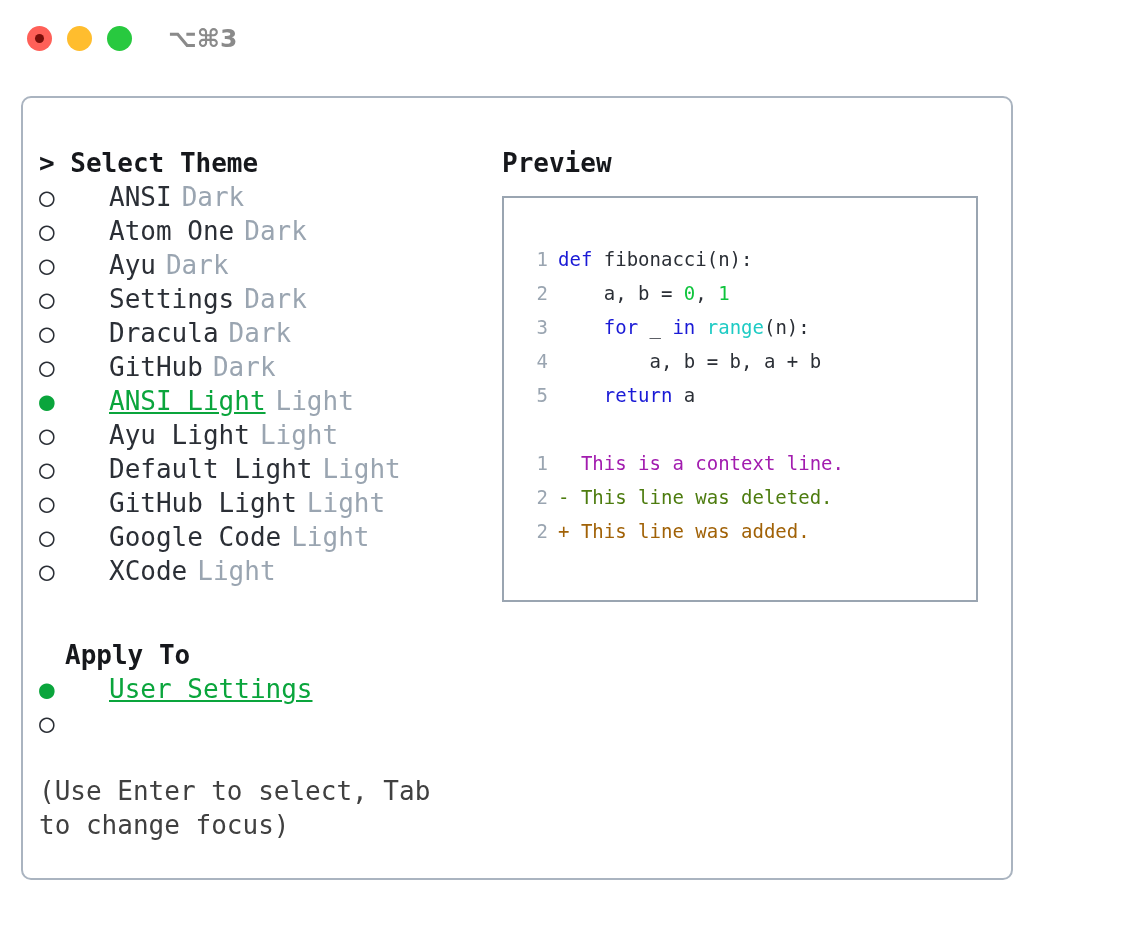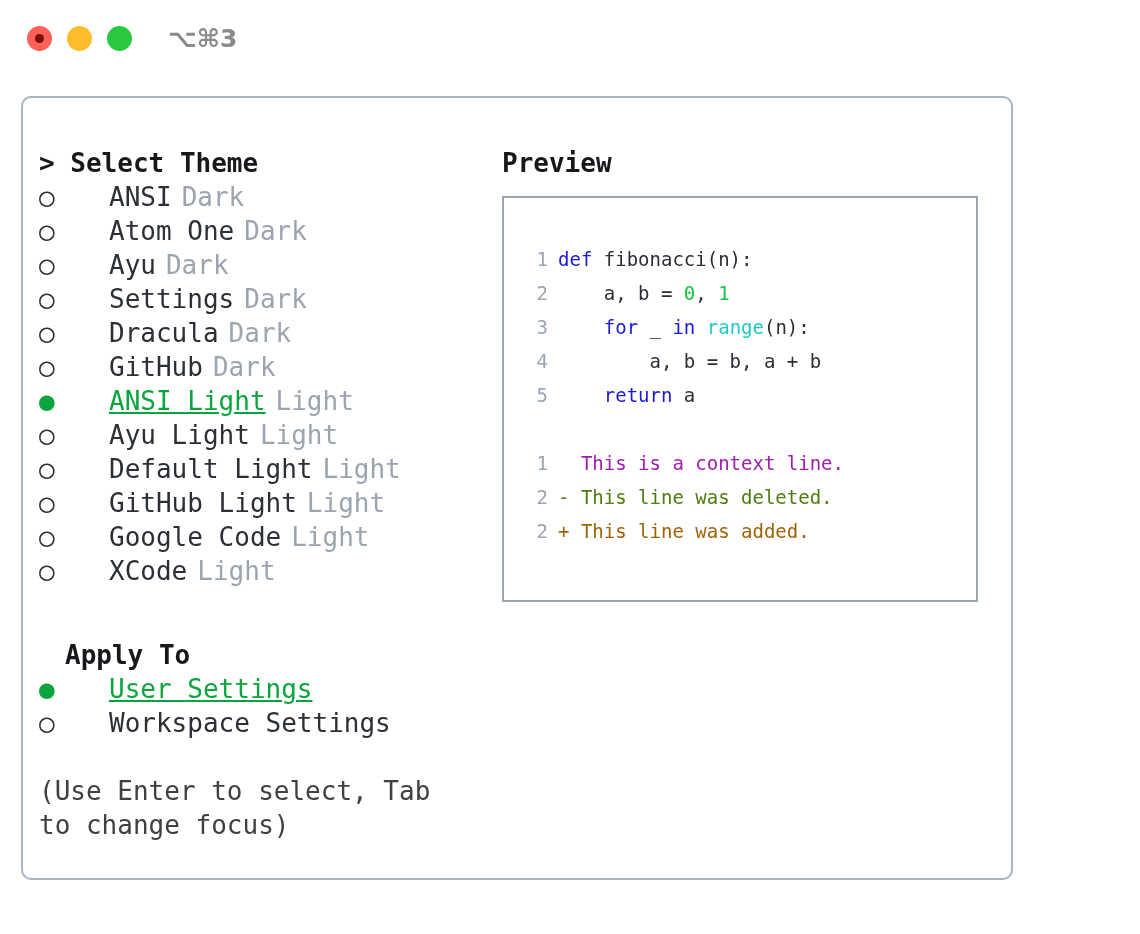--- a/index.html
+++ b/index.html
@@ -183,21 +183,21 @@
           <div class="opt-row"><span class="bullet">○</span><span class="opt-label">GitHub Light</span><span class="opt-kind">Light</span></div>
           <div class="opt-row"><span class="bullet">○</span><span class="opt-label">Google Code</span><span class="opt-kind">Light</span></div>
           <div class="opt-row"><span class="bullet">○</span><span class="opt-label">XCode</span><span class="opt-kind">Light</span></div>
         </div>
 
       <div class="spacer-md"></div>
 
       <div class="section-title indented">Apply To</div>
       <div id="apply-to-list">
           <div class="opt-row selected"><span class="bullet">●</span><span class="opt-label">User Settings</span></div>
-          <div class="opt-row"><span class="bullet">○</span><span class="opt-label">Workspace Settings</span></div>
+          <div class="opt-row"><span class="bullet">○</span></div>
         </div>
 
       <div class="spacer-md"></div>
 
       <div id="hint-text">(Use Enter to select, Tab to change focus)</div>
     </div>
 
     <div id="preview-column">
       <div class="section-title">Preview</div>
 

